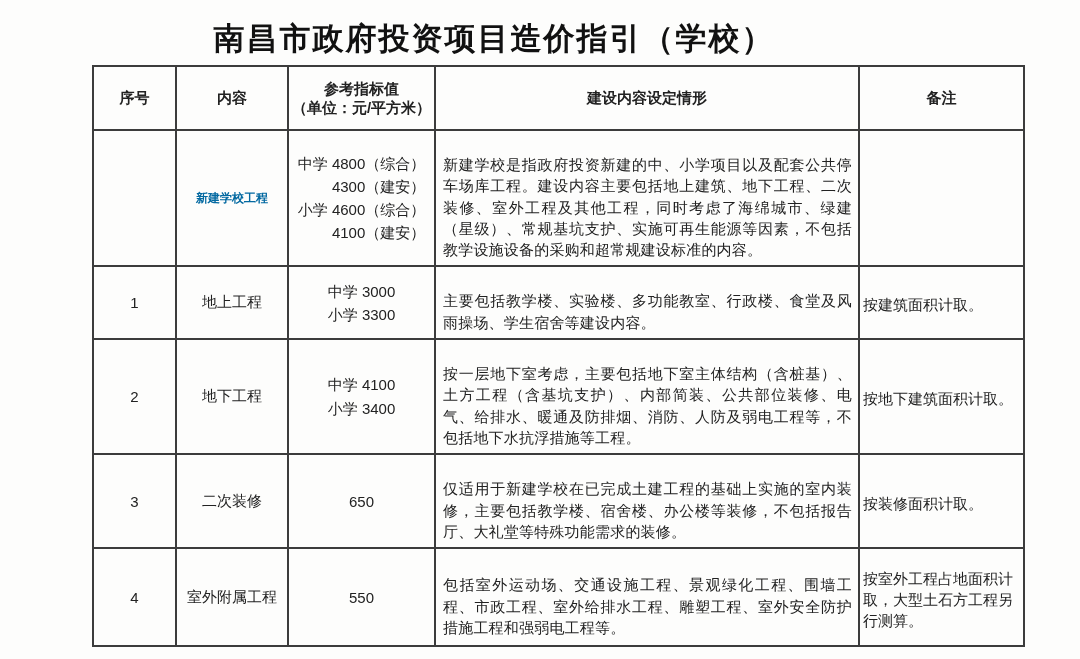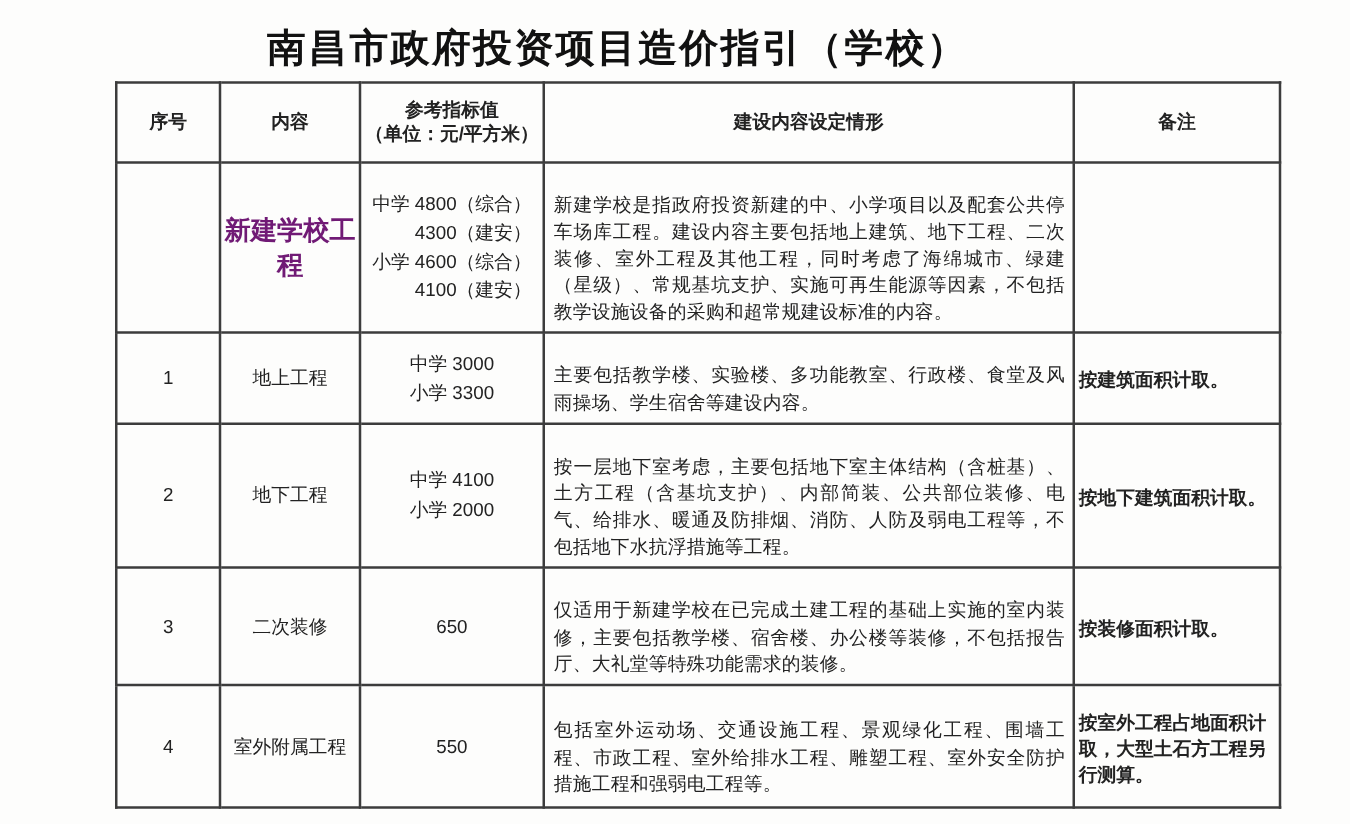--- a/index.html
+++ b/index.html
@@ -44,38 +44,37 @@
     height: 64px;
     font-size: 16px;
     font-weight: bold;
     text-align: center;
     color: #161616;
     line-height: 1.3;
     padding: 2px;
   }
   td.seq, td.name, td.value { text-align: center; }
   td.name { font-size: 15px; }
-  td.name.bold { font-weight: bold; font-size: 21px; color: #701a75; }
+  td.name.bold { font-weight: bold; font-size: 12px; color: #0369a1; }
   td.value { font-size: 16px; line-height: 1.55; }
   .value-block { display: inline-block; }
   .value-block.align-right { text-align: right; }
   .value-block.align-left  { text-align: right; }
   td.desc {
     text-align: justify;
     padding: 23px 6px 5px 7px;
     line-height: 1.42;
     font-size: 15px;
     letter-spacing: 0.2px;
   }
   td.remark {
     padding: 7px 2px 3px 3px;
     line-height: 1.4;
     font-size: 15px;
     text-align: left;
-    font-weight: bold;
   }
   tr.r0 { height: 130px; }
   tr.r1 { height: 66px; }
   tr.r2 { height: 115px; }
   tr.r3 { height: 78px; }
   tr.r4 { height: 98px; }
 </style>
 </head>
 <body>
 
@@ -128,21 +127,21 @@
         </td>
         <td class="desc">主要包括教学楼、实验楼、多功能教室、行政楼、食堂及风雨操场、学生宿舍等建设内容。</td>
         <td class="remark">按建筑面积计取。</td>
       </tr>
       <tr class="r2">
         <td class="seq">2</td>
         <td class="name">地下工程</td>
         <td class="value">
           <div class="value-block align-left">
             <div>中学 4100</div>
-            <div>小学 2000</div>
+            <div>小学 3400</div>
           </div>
         </td>
         <td class="desc">按一层地下室考虑，主要包括地下室主体结构（含桩基）、土方工程（含基坑支护）、内部简装、公共部位装修、电气、给排水、暖通及防排烟、消防、人防及弱电工程等，不包括地下水抗浮措施等工程。</td>
         <td class="remark">按地下建筑面积计取。</td>
       </tr>
       <tr class="r3">
         <td class="seq">3</td>
         <td class="name">二次装修</td>
         <td class="value">
           <div class="value-block">

